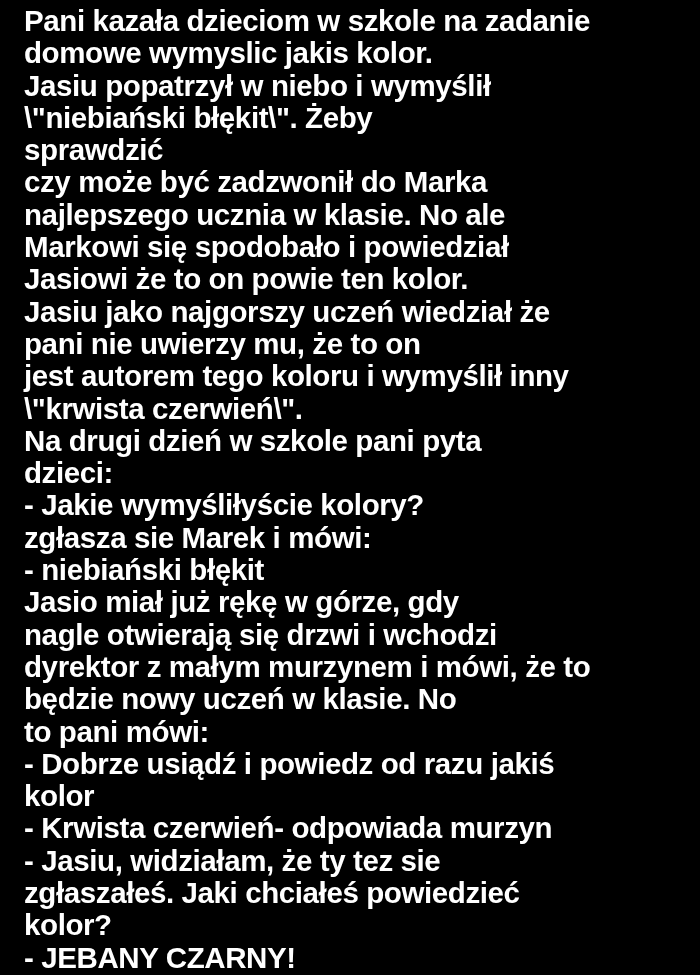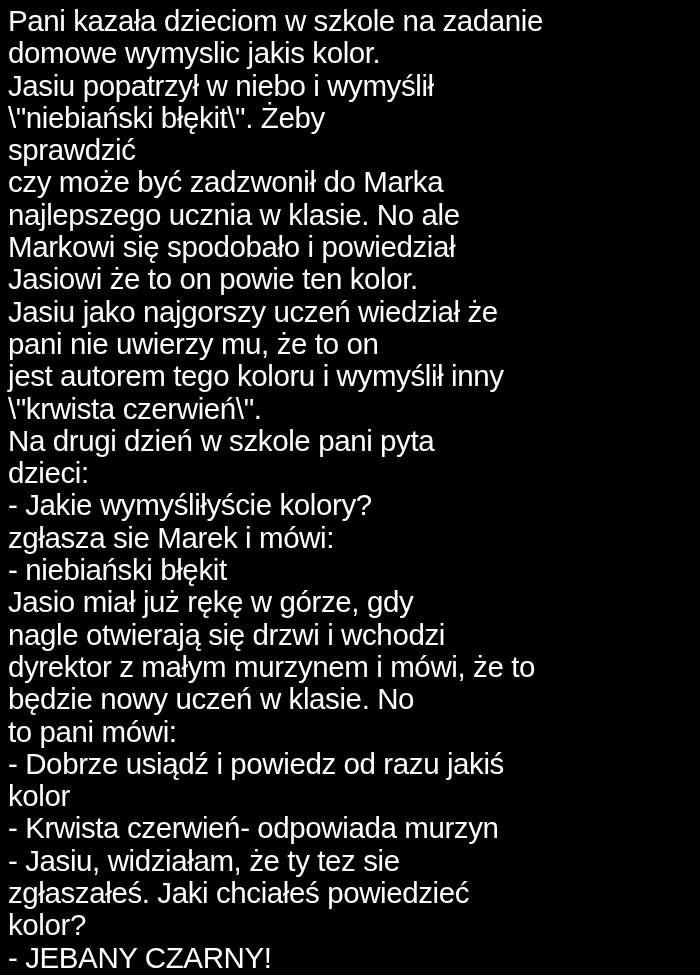--- a/index.html
+++ b/index.html
@@ -19,24 +19,25 @@
     width: 700px;
     height: 975px;
     background: var(--bg);
     padding: 5px 6px 0 8px;
     overflow: hidden;
   }
   .joke-text {
     font-family: "Liberation Sans", "DejaVu Sans", sans-serif;
     font-size: 29.5px;
     line-height: 32.3px;
-    font-weight: 400;
+    font-weight: 700;
     letter-spacing: -0.4px;
     color: var(--fg);
     white-space: pre;           
+    margin-left: 16px;
     -webkit-font-smoothing: antialiased;
   }
 </style>
 </head>
 <body>
 
 <div class="joke-image">
   <div class="joke-text">Pani kazała dzieciom w szkole na zadanie
 domowe wymyslic jakis kolor.
 Jasiu popatrzył w niebo i wymyślił

